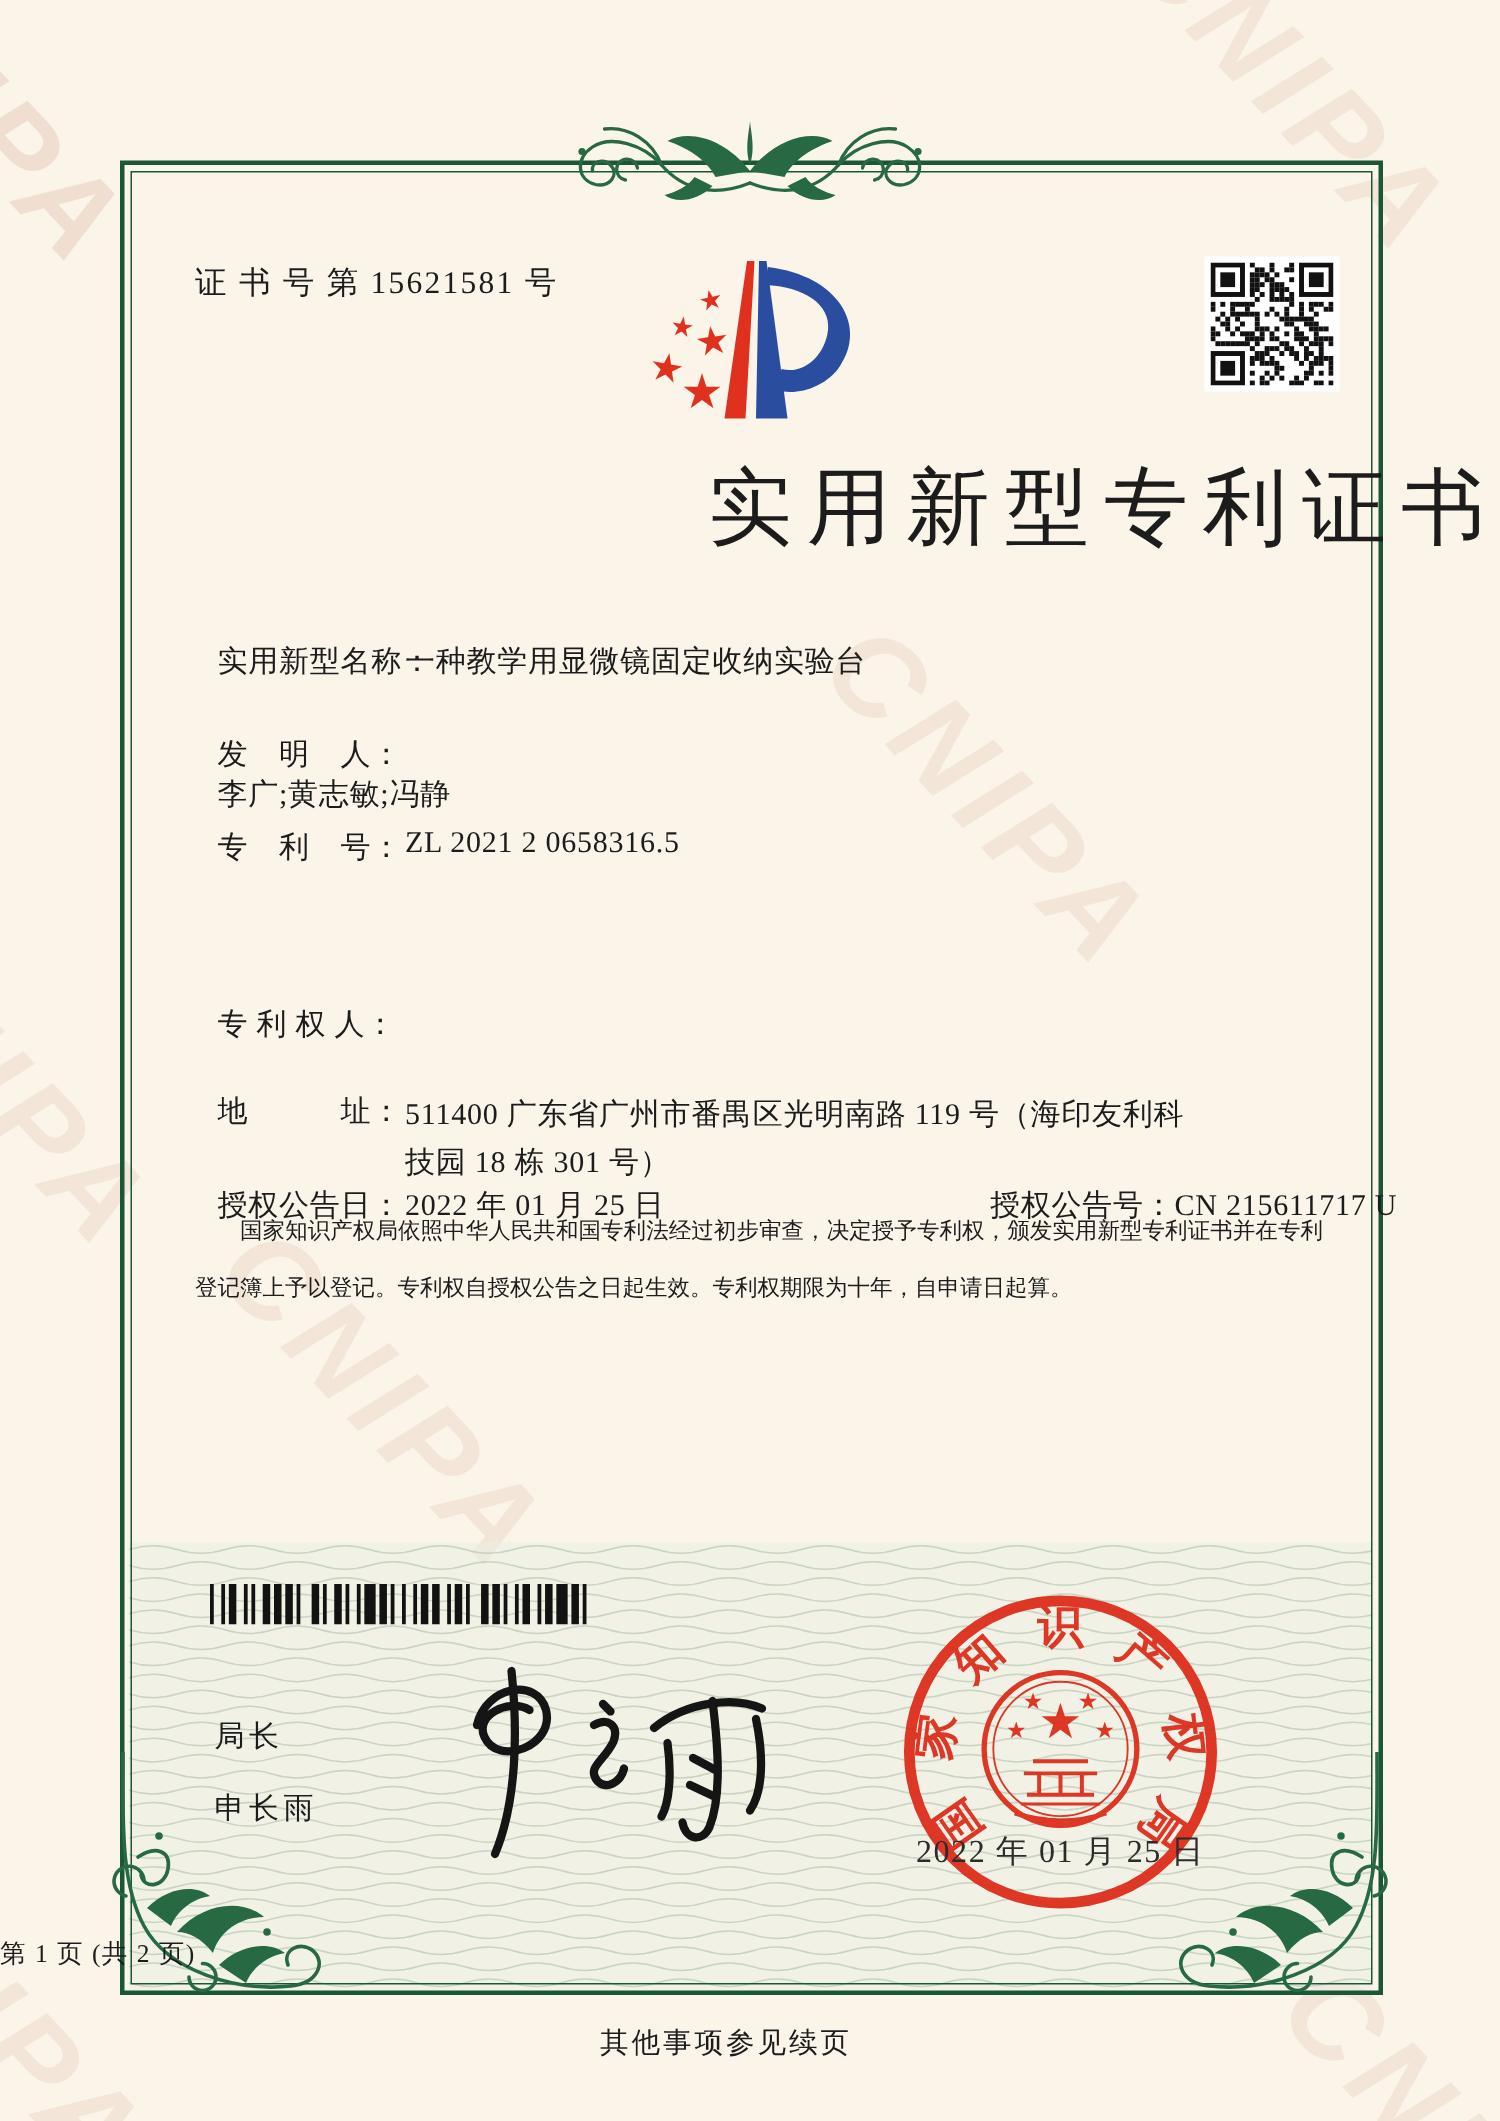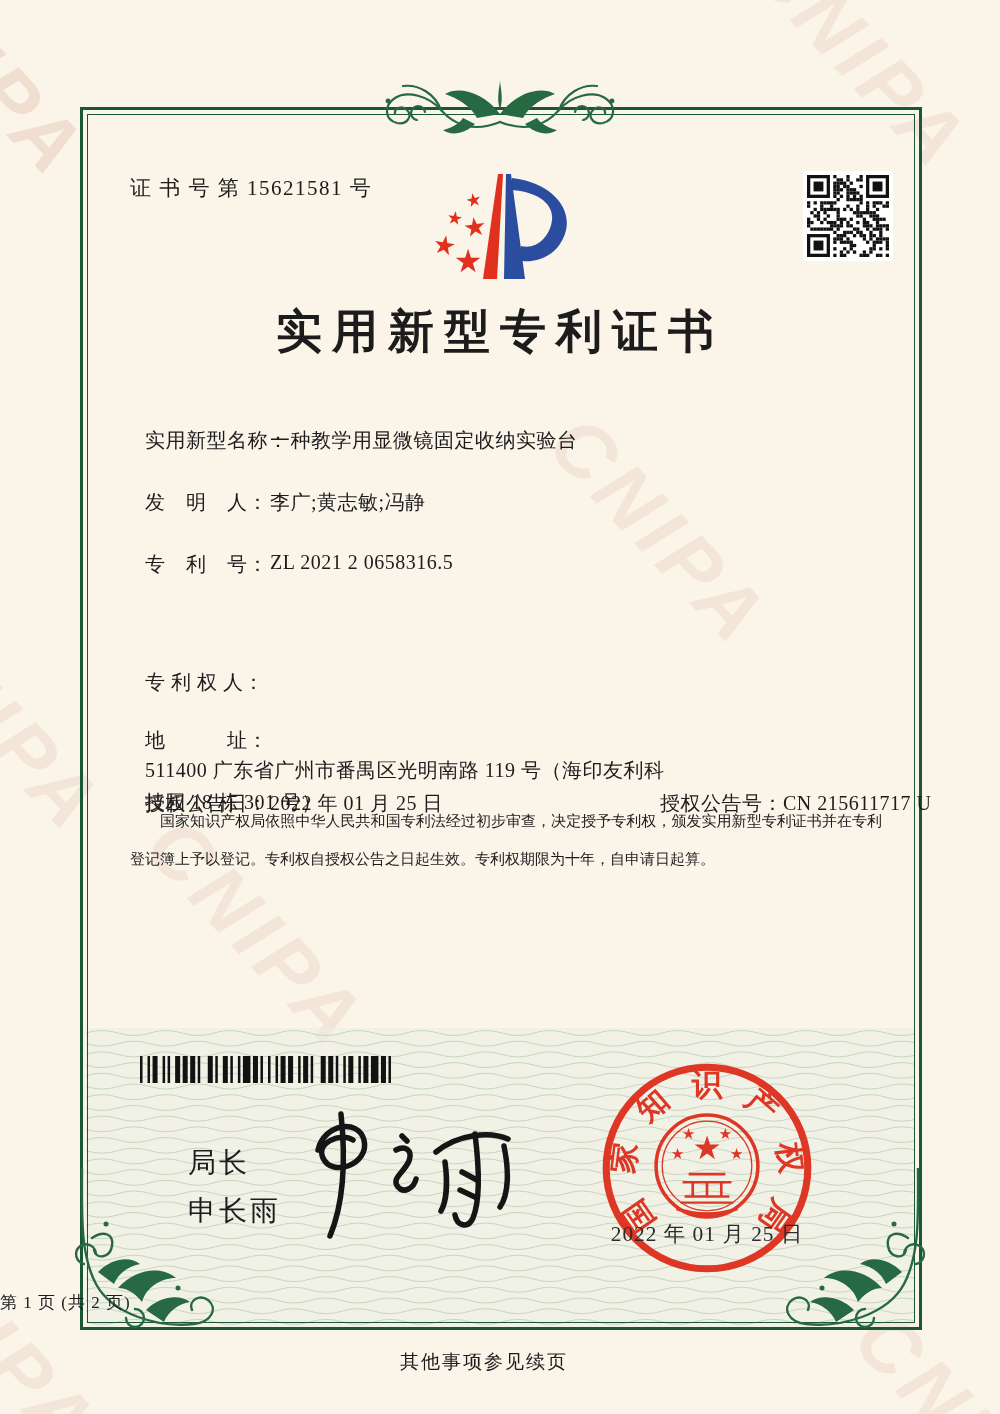--- a/index.html
+++ b/index.html
@@ -27,34 +27,34 @@
   }
   .frame-inner{
     position:absolute;left:4px;top:4px;right:4px;bottom:4px;
     border:1.3px solid #1a5736;
   }
   .ornament{position:absolute;z-index:3;}
   
   .content{position:absolute;left:0;top:0;width:1000px;height:1047px;z-index:4;}
   .cert-no{position:absolute;left:130px;top:174px;font-size:21px;letter-spacing:1.5px;}
   .title{
-    position:absolute;left:0;top:301px;width:100%;text-align:center;
-    font-size:46px;font-weight:bold;letter-spacing:10px;
+    position:absolute;left:0;top:301px;width:100%;text-align:right;
+    font-size:56px;font-weight:normal;letter-spacing:10px;
   }
   .frow{position:absolute;left:145px;font-size:20px;letter-spacing:.5px;display:flex;align-items:flex-start;}
   .f-label{display:inline-block;width:125px;white-space:nowrap;flex:none;}
   .f-value{display:inline-block;}
   .f-value.wrap{width:520px;line-height:32px;}
   .grant2{position:absolute;left:515px;top:0;white-space:nowrap;}
   .paras{
     position:absolute;left:130px;top:802px;width:752px;
     font-size:15px;line-height:38px;text-align:justify;
   }
   .paras p{margin:0;text-indent:2em;}
-  .sig-label{position:absolute;left:143px;font-size:28px;letter-spacing:3px;margin-left:45px;}
+  .sig-label{position:absolute;left:143px;font-size:20px;letter-spacing:3px;}
   .page-ind{position:absolute;left:0;top:1291px;width:952px;text-align:left;font-size:17px;letter-spacing:1px;}
   .cont-note{position:absolute;left:0;top:1349px;width:968px;text-align:center;font-size:19px;letter-spacing:2px;}
   .qr-wrap{position:absolute;left:803px;top:171px;width:90px;height:90px;background:#fff;padding:4px;box-sizing:border-box;}
 </style>
 </head>
 <body>
 
 <div class="page">
 
   <div class="wm strong" style="left:-85px;top:-70px;">CNIPA</div>
@@ -381,32 +381,32 @@
           <rect x="79.19999999999999" y="79.19999999999999" width="3.3" height="3.3" fill="#111"></rect>
         </svg>
     </div>
 
     <div class="title">实用新型专利证书</div>
 
     <div class="frow" style="top:427px;">
       <span class="f-label">实用新型名称：</span>
       <span class="f-value">一种教学用显微镜固定收纳实验台</span>
     </div>
-    <div class="frow" style="top:489px;">
+    <div class="frow" style="top:489px;flex-direction:column;">
       <span class="f-label">发　明　人：</span>
       <span class="f-value">李广;黄志敏;冯静</span>
     </div>
     <div class="frow" style="top:551px;">
       <span class="f-label">专　利　号：</span>
       <span class="f-value">ZL 2021 2 0658316.5</span>
     </div>
     <div class="frow" style="top:669px;">
       <span class="f-label">专 利 权 人：</span>
     </div>
-    <div class="frow" style="top:727px;flex-direction:column;">
+    <div class="frow" style="top:727px;">
       <span class="f-label">地　　　址：</span>
       <span class="f-value wrap">511400 广东省广州市番禺区光明南路 119 号（海印友利科技园 18 栋 301 号）</span>
     </div>
     <div class="frow" style="top:790px;width:740px;">
       <span class="f-label">授权公告日：</span>
       <span class="f-value">2022 年 01 月 25 日</span>
       <span class="grant2">
         <span>授权公告号：</span><span>CN 215611717 U</span>
       </span>
     </div>

